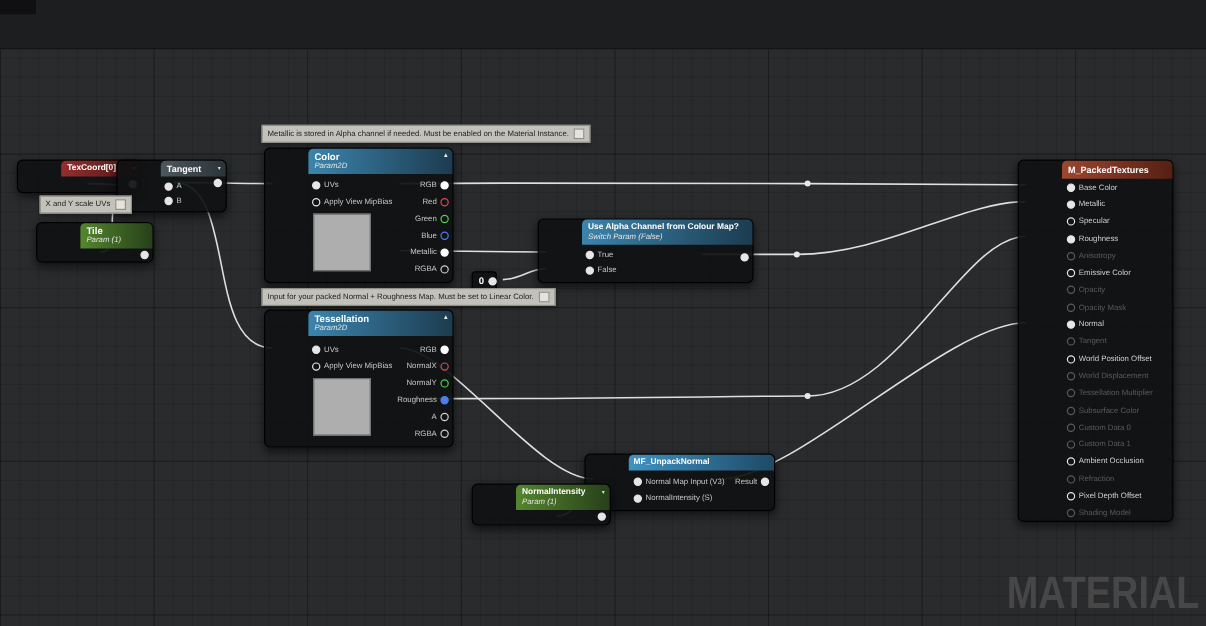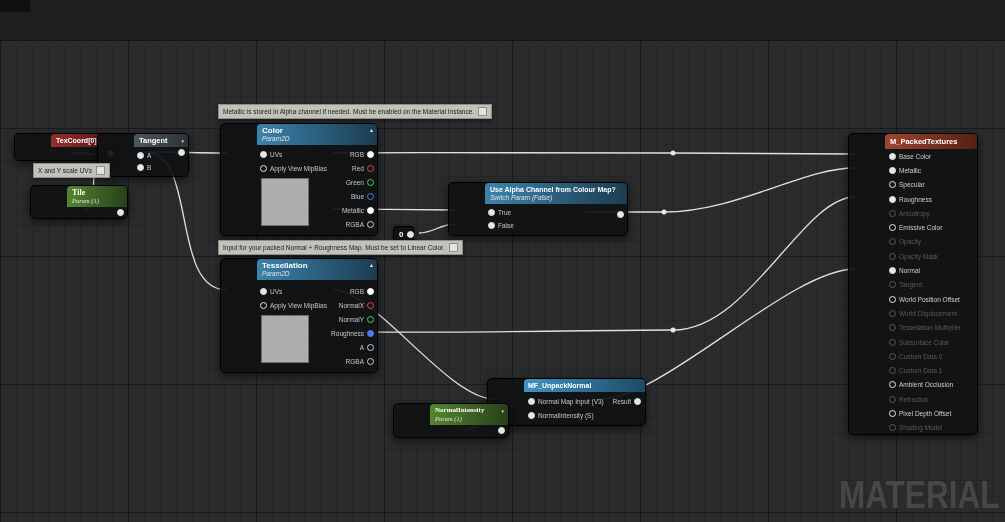--- a/index.html
+++ b/index.html
@@ -19,21 +19,21 @@
   #wires{position:absolute;left:0;top:0;z-index:1;}
   .wire{fill:none;stroke:#e0e0e0;stroke-width:1.3px;}
   .reroute{fill:#e8e8e8;}
 
   .node{position:absolute;z-index:2;background:rgba(15,17,19,0.93);border:1px solid #000;
     border-radius:5px;box-shadow:0 3px 8px rgba(0,0,0,0.6);color:#cfcfcf;padding-left:36px;}
   .hdr{border-radius:4px 4px 0 0;padding:2px 5px;color:#fff;font-weight:bold;font-size:8px;line-height:9px;position:relative;white-space:nowrap;}
   .hdr .subtitle{display:block;font-style:italic;font-weight:normal;font-size:6.5px;line-height:8px;color:#e3e3e3;}
   .hdr-tex{background:linear-gradient(to right,#3c84ad,#1c3c50);}
   .hdr-func{background:linear-gradient(to right,#3f93c4,#1e4a66);}
-  .hdr-param{background:linear-gradient(to right,#54862e,#27401a);font-family:Liberation Serif, serif;}
+  .hdr-param{background:linear-gradient(to right,#54862e,#27401a);}
   .hdr-mat{background:linear-gradient(to right,#9c4630,#561f14);font-size:7.5px;padding:3px 5px;}
   .hdr-texcoord{background:linear-gradient(to right,#962e2e,#4e1414);font-size:7px;}
   .hdr-op{background:linear-gradient(to right,#4b585e,#2b3438);font-size:7.5px;}
   .dd{position:absolute;right:4px;top:3px;font-size:5px;color:#d8dde2;font-weight:normal;}
   .collapse{position:absolute;right:4px;top:2px;font-size:6px;color:#e8e8e8;font-weight:normal;}
 
   .pin{width:7px;height:7px;border:1px solid currentColor;border-radius:50%;box-sizing:border-box;flex:none;color:#e6e6e6;display:inline-block;}
   .pin.filled{background:currentColor;}
   .pin[data-filled="true"]{background:currentColor;}
   .outpin-abs{position:absolute;}

